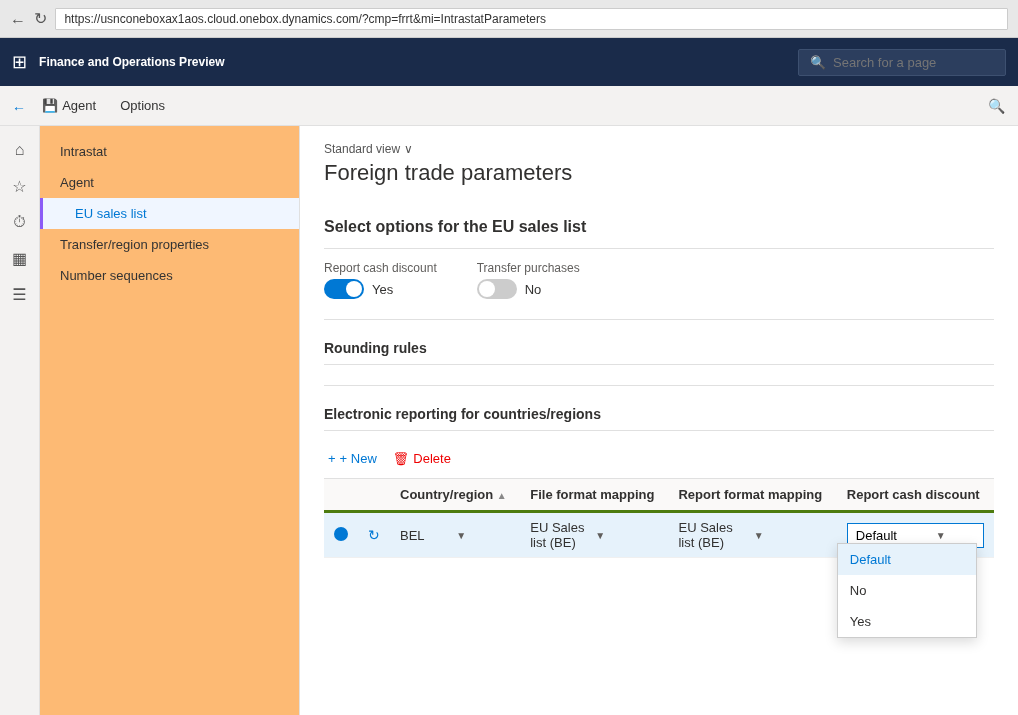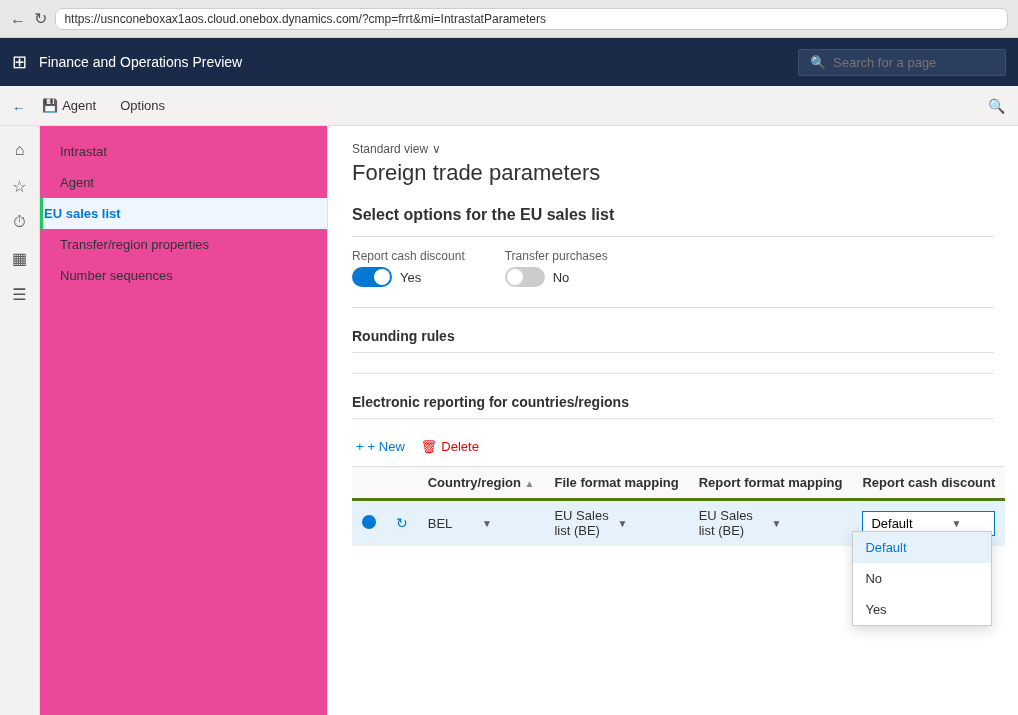--- a/index.html
+++ b/index.html
@@ -6,31 +6,31 @@
     body { font-family: 'Segoe UI', Arial, sans-serif; font-size: 13px; background: #f3f2f1; }
 
     
     .browser-bar {
       display: flex; align-items: center; gap: 8px;
       background: #e8e8e8; padding: 6px 10px; border-bottom: 1px solid #ccc;
       height: 38px;
     }
     .browser-btn { font-size: 16px; color: #555; cursor: pointer; background: none; border: none; }
     .address-bar {
-      flex: 1; background: white; border: 1px solid #ccc; border-radius: 7px;
+      flex: 1; background: white; border: 1px solid #ccc; border-radius: 1px;
       padding: 3px 8px; font-size: 12px; color: #333;
     }
 
     
     .app-header {
       background: #1a2b4a; color: white;
       display: flex; align-items: center; padding: 0 12px; height: 48px;
     }
     .app-grid-icon { font-size: 18px; margin-right: 12px; cursor: pointer; color: white; }
-    .app-title { font-size: 14px; font-weight: 400; flex: 1; }
+    .app-title { font-size: 12px; font-weight: 700; flex: 1; }
     .search-box {
       display: flex; align-items: center; gap: 6px;
       background: #2c3e5e; border: 1px solid #3d5070;
       padding: 5px 12px; border-radius: 2px; color: #ccc;
       font-size: 13px; min-width: 200px;
     }
     .search-box input {
       background: none; border: none; outline: none; color: #ccc; font-size: 13px; width: 160px;
     }
 
@@ -45,49 +45,49 @@
       background: none; border: none; cursor: pointer;
       color: #333; font-size: 13px; padding: 4px 8px;
     }
     .cmd-search { font-size: 14px; color: #555; cursor: pointer; background: none; border: none; }
 
     
     .main-layout { display: flex; height: calc(715px - 38px - 48px - 40px); }
 
     
     .left-nav {
-      width: 288px; background: #ec4899; border-right: 1px solid #e0e0e0;
+      width: 260px; background: #fdba74; border-right: 1px solid #e0e0e0;
       padding: 10px 0; flex-shrink: 0;
     }
     .nav-icons {
       width: 40px; background: #f3f2f1; border-right: 1px solid #e0e0e0;
       display: flex; flex-direction: column; align-items: center; padding-top: 8px; gap: 4px;
     }
     .nav-icon-btn {
       width: 32px; height: 32px; display: flex; align-items: center; justify-content: center;
       cursor: pointer; border-radius: 2px; font-size: 16px; color: #555;
       background: none; border: none;
     }
 
     .side-nav-item {
       padding: 8px 20px; cursor: pointer; color: #333; font-size: 13px;
     }
     .side-nav-item.active {
-      color: #0078d4; border-left: 3px solid #22c55e;
-      background: #f0f6ff; padding-left: 1px; font-weight: 700;
+      color: #0078d4; border-left: 3px solid #8b5cf6;
+      background: #f0f6ff; padding-left: 32px; font-weight: 400;
     }
 
     
     .content-area { flex: 1; background: white; overflow: auto; padding: 16px 24px; }
 
     .view-selector {
       display: flex; align-items: center; gap: 4px;
       font-size: 12px; color: #555; cursor: pointer; margin-bottom: 4px;
     }
-    .page-title { font-size: 22px; font-weight: 300; color: #323130; margin-bottom: 20px; }
+    .page-title { font-size: 22px; font-weight: 300; color: #323130; margin-bottom: 32px; }
 
     .section-title { font-size: 16px; font-weight: 600; color: #323130; margin-bottom: 12px; }
 
     .form-section { margin-bottom: 20px; }
     .section-header {
       font-size: 14px; font-weight: 600; color: #323130;
       padding: 8px 0; border-bottom: 1px solid #e0e0e0; margin-bottom: 12px;
     }
     .divider { border: none; border-top: 1px solid #e0e0e0; margin: 12px 0; }
 

